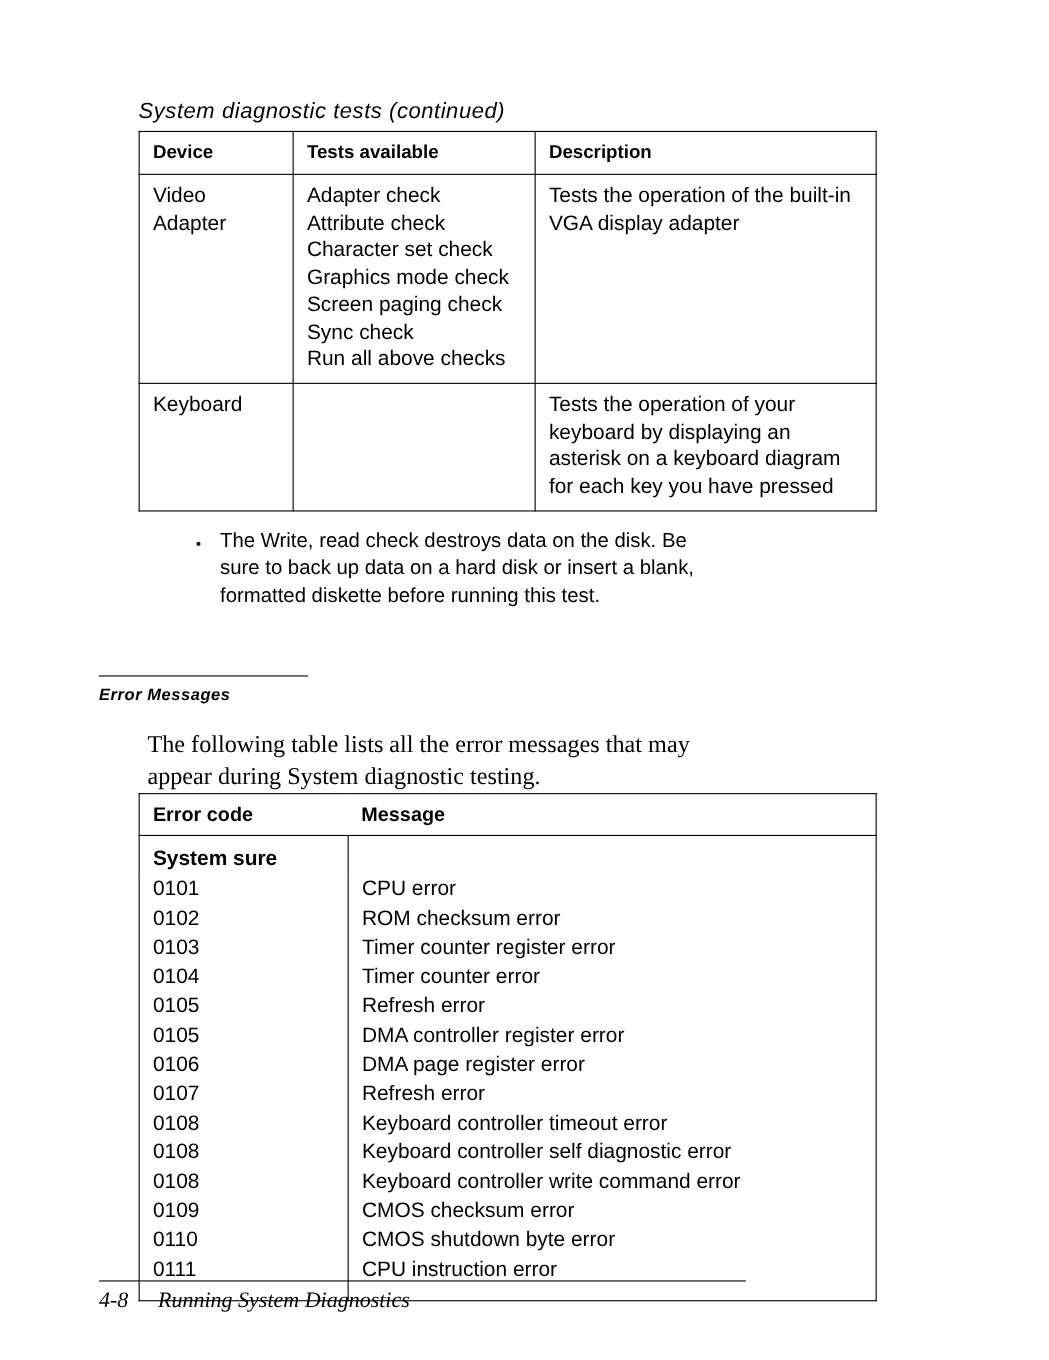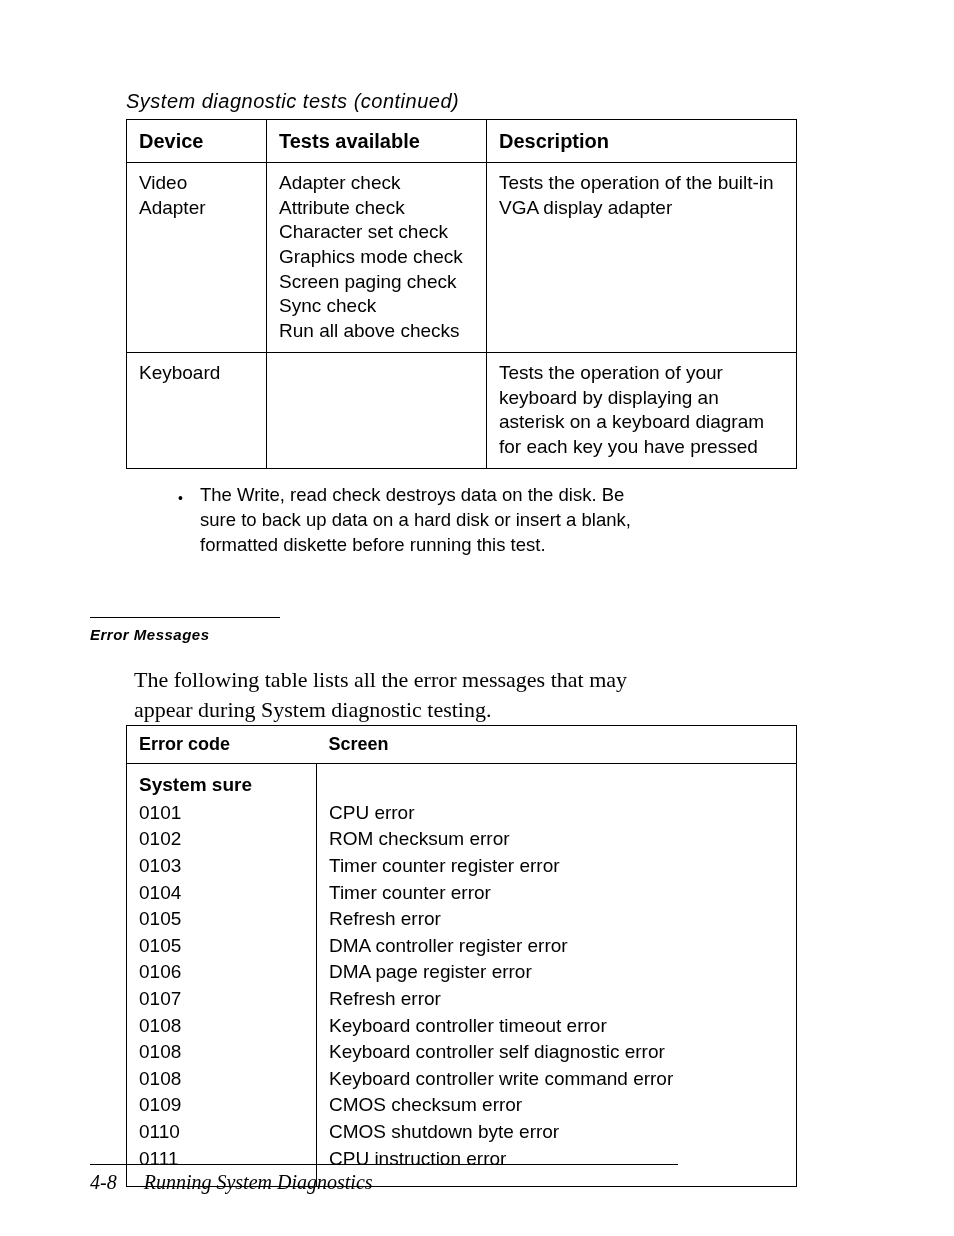--- a/index.html
+++ b/index.html
@@ -33,21 +33,21 @@
   table.tests th, table.tests td {
     border: 1px solid #000;
     padding: 8px 12px;
     vertical-align: top;
     font-size: 19px;
     line-height: 1.3;
     text-align: left;
   }
   table.tests th {
     font-weight: 600;
-    font-size: 20px;
+    font-size: 17px;
   }
   table.tests col.c1 { width: 140px; }
   table.tests col.c2 { width: 220px; }
   table.tests col.c3 { width: 310px; }
   .multi-line { white-space: pre-line; }
   .note {
     margin: 14px 40px 0 110px;
     font-size: 18.5px;
     line-height: 1.35;
     position: relative;
@@ -183,21 +183,21 @@
 
 
   <table class="errors">
     <colgroup>
         <col class="e1">
         <col class="e2">
       </colgroup>
     <thead>
       <tr>
         <th>Error code</th>
-        <th>Screen</th>
+        <th>Message</th>
       </tr>
     </thead>
     <tbody>
       <tr class="section">
         <td class="e-left">System sure</td>
         <td></td>
       </tr>
       <tr class="rows">
         <td class="e-left" id="codes-cell" style="white-space: pre-line;">0101
 0102

